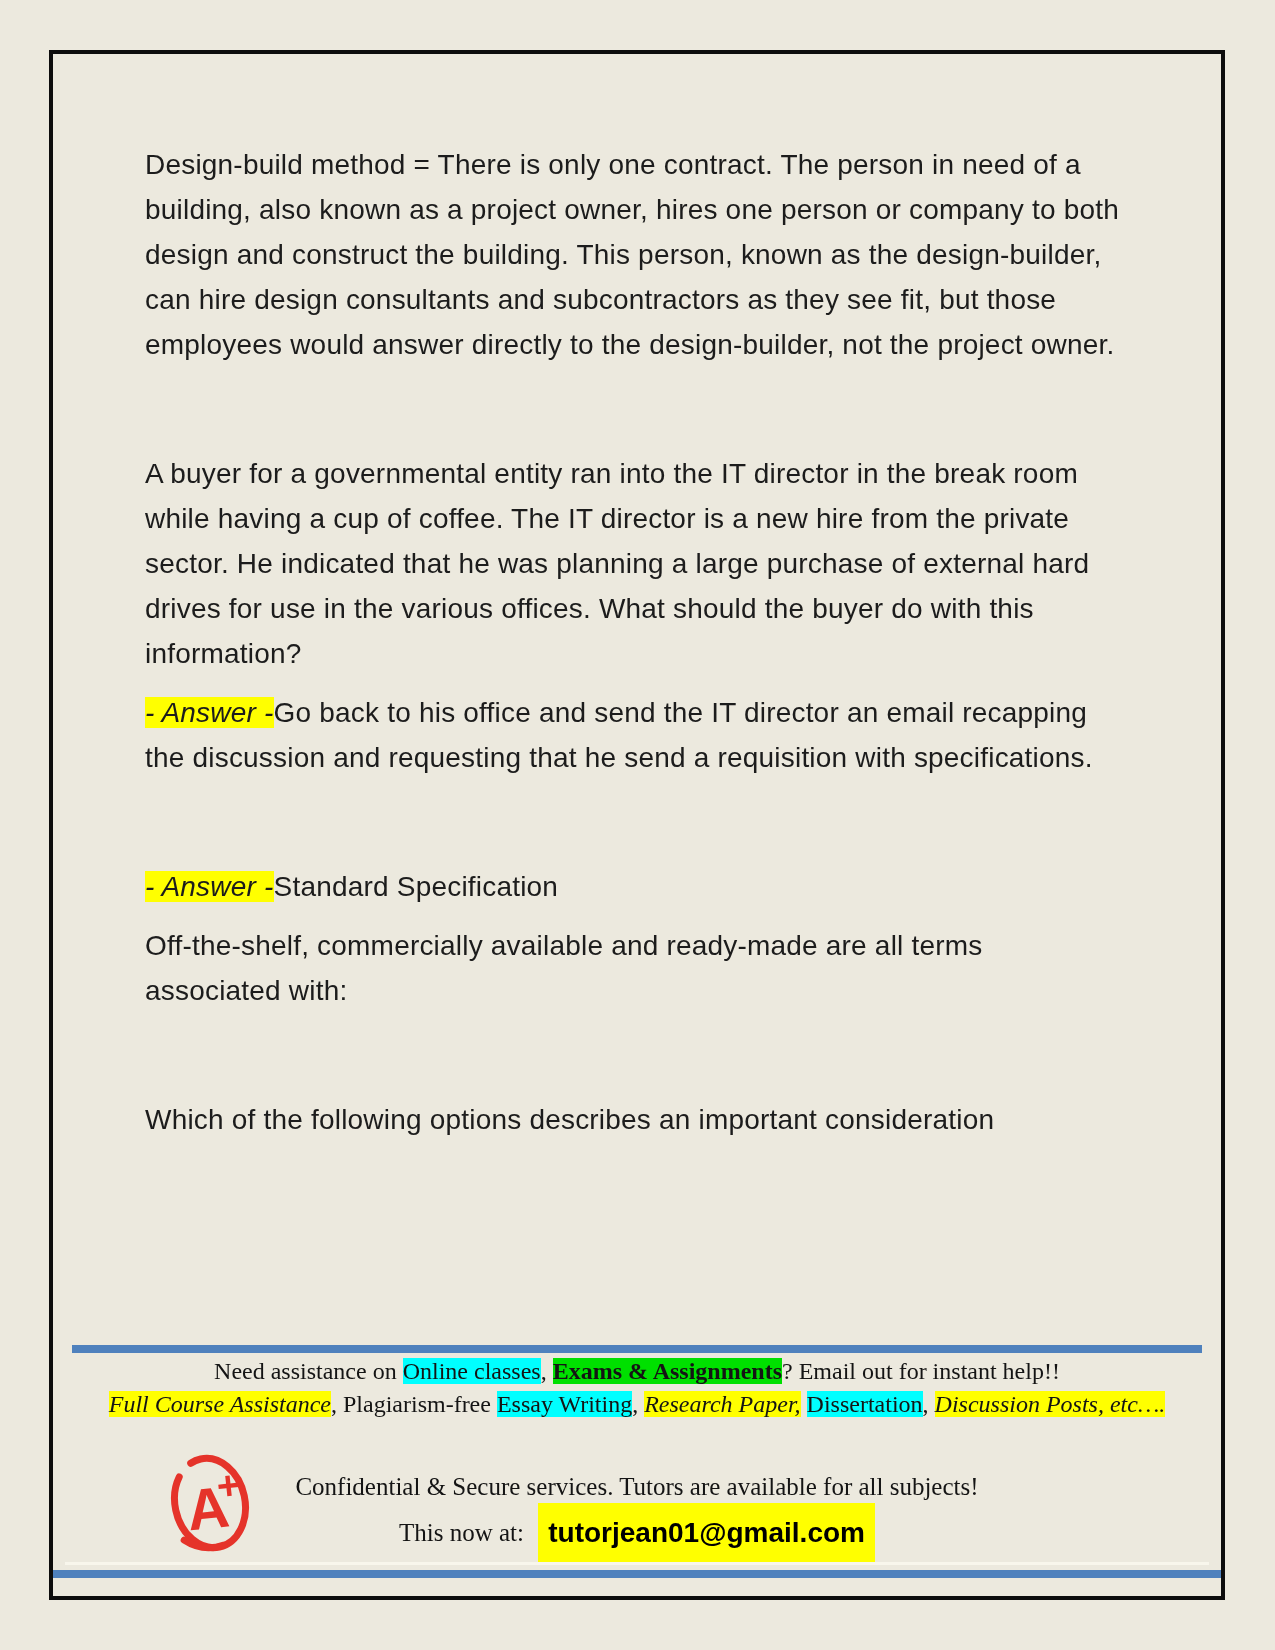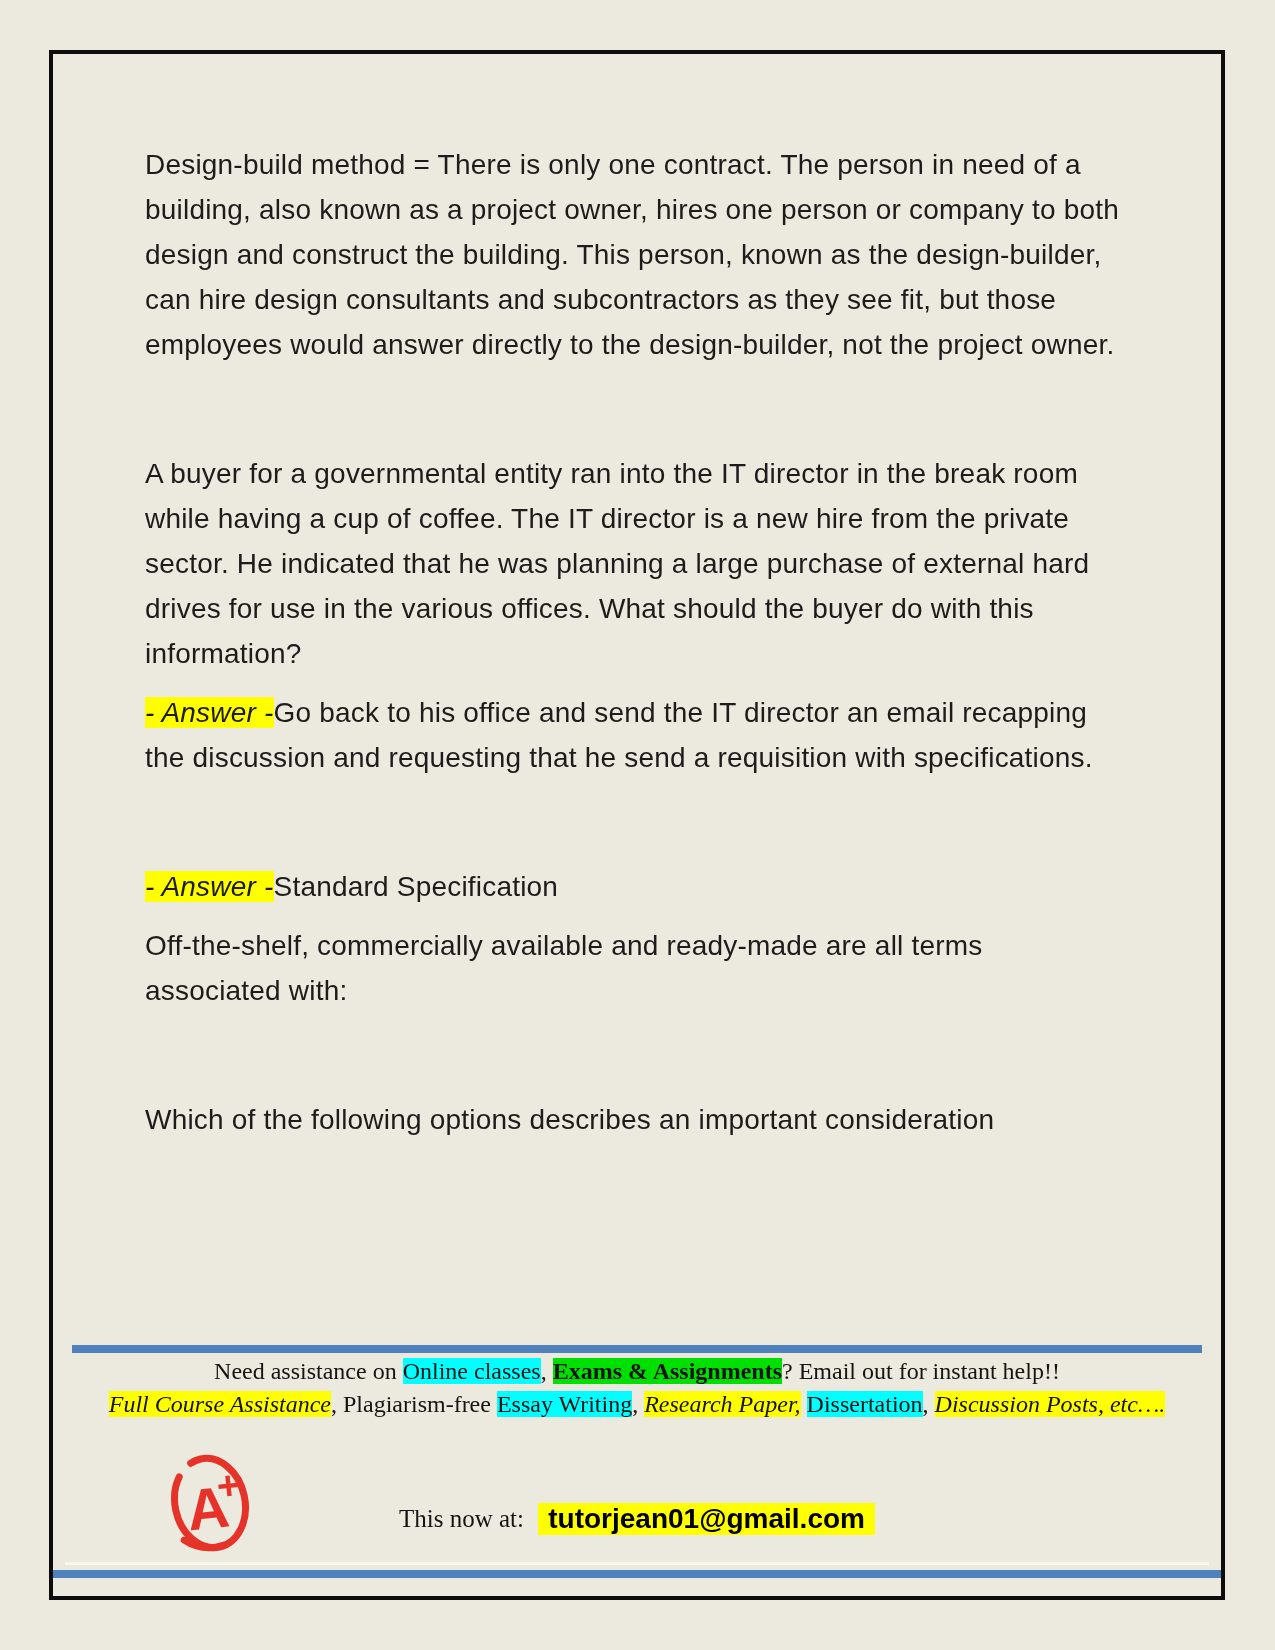--- a/index.html
+++ b/index.html
@@ -40,21 +40,21 @@
   .tagline{
     position:absolute;left:0;top:1419px;width:100%;margin:0;text-align:center;
     font-family:"Liberation Serif",serif;font-size:25px;color:var(--footer_text,#141414);
   }
   .email-line{
     position:absolute;left:0;top:1449px;width:100%;margin:0;text-align:center;
     font-family:"Liberation Serif",serif;font-size:25px;color:var(--footer_text,#141414);
   }
   .email-line .email{
     font-family:"Liberation Sans",sans-serif;font-weight:700;font-size:28px;
-    background:var(--highlight_yellow,#ffff00);padding:0 10px;margin-left:8px;
+    background:var(--highlight_yellow,#ffff00);padding:14px 10px;margin-left:8px;
     display:inline-block;vertical-align:middle;color:#000;
   }
   .email-line .email-label{display:inline-block;vertical-align:middle;}
 </style>
 </head>
 <body>
 
 <div class="frame">
 
   <div class="doc-body" id="doc-body">
@@ -78,20 +78,21 @@
     <svg width="94" height="110" viewBox="0 0 94 110" aria-hidden="true">
       <g transform="rotate(-12 47 55)">
         <ellipse cx="47" cy="55" rx="35" ry="45" fill="none" stroke="#e5332a" stroke-width="7" stroke-linecap="round" stroke-dasharray="235 18" stroke-dashoffset="-178"></ellipse>
         <path d="M14 86 Q 30 102 52 99" fill="none" stroke="#e5332a" stroke-width="7" stroke-linecap="round"></path>
       </g>
       <text id="logo-a" x="24" y="81" font-family="Liberation Sans, sans-serif" font-size="58" font-weight="bold" fill="#e5332a" transform="rotate(-6 40 60)">A</text>
       <text id="logo-plus" x="56" y="54" font-family="Liberation Sans, sans-serif" font-size="40" font-weight="bold" fill="#e5332a" transform="rotate(-6 40 60)">+</text>
     </svg>
   </div>
 
+  <p class="tagline">Confidential &amp; Secure services. Tutors are available for all subjects!</p>
 
   <p class="email-line">
     <span class="email-label">This now at:</span>
     <span class="email">tutorjean01@gmail.com</span>
   </p>
 
   <div class="rule-light rule" style="background:#f8f6ec;"></div>
   <div class="rule rule-bottom"></div>
 </div>
 

